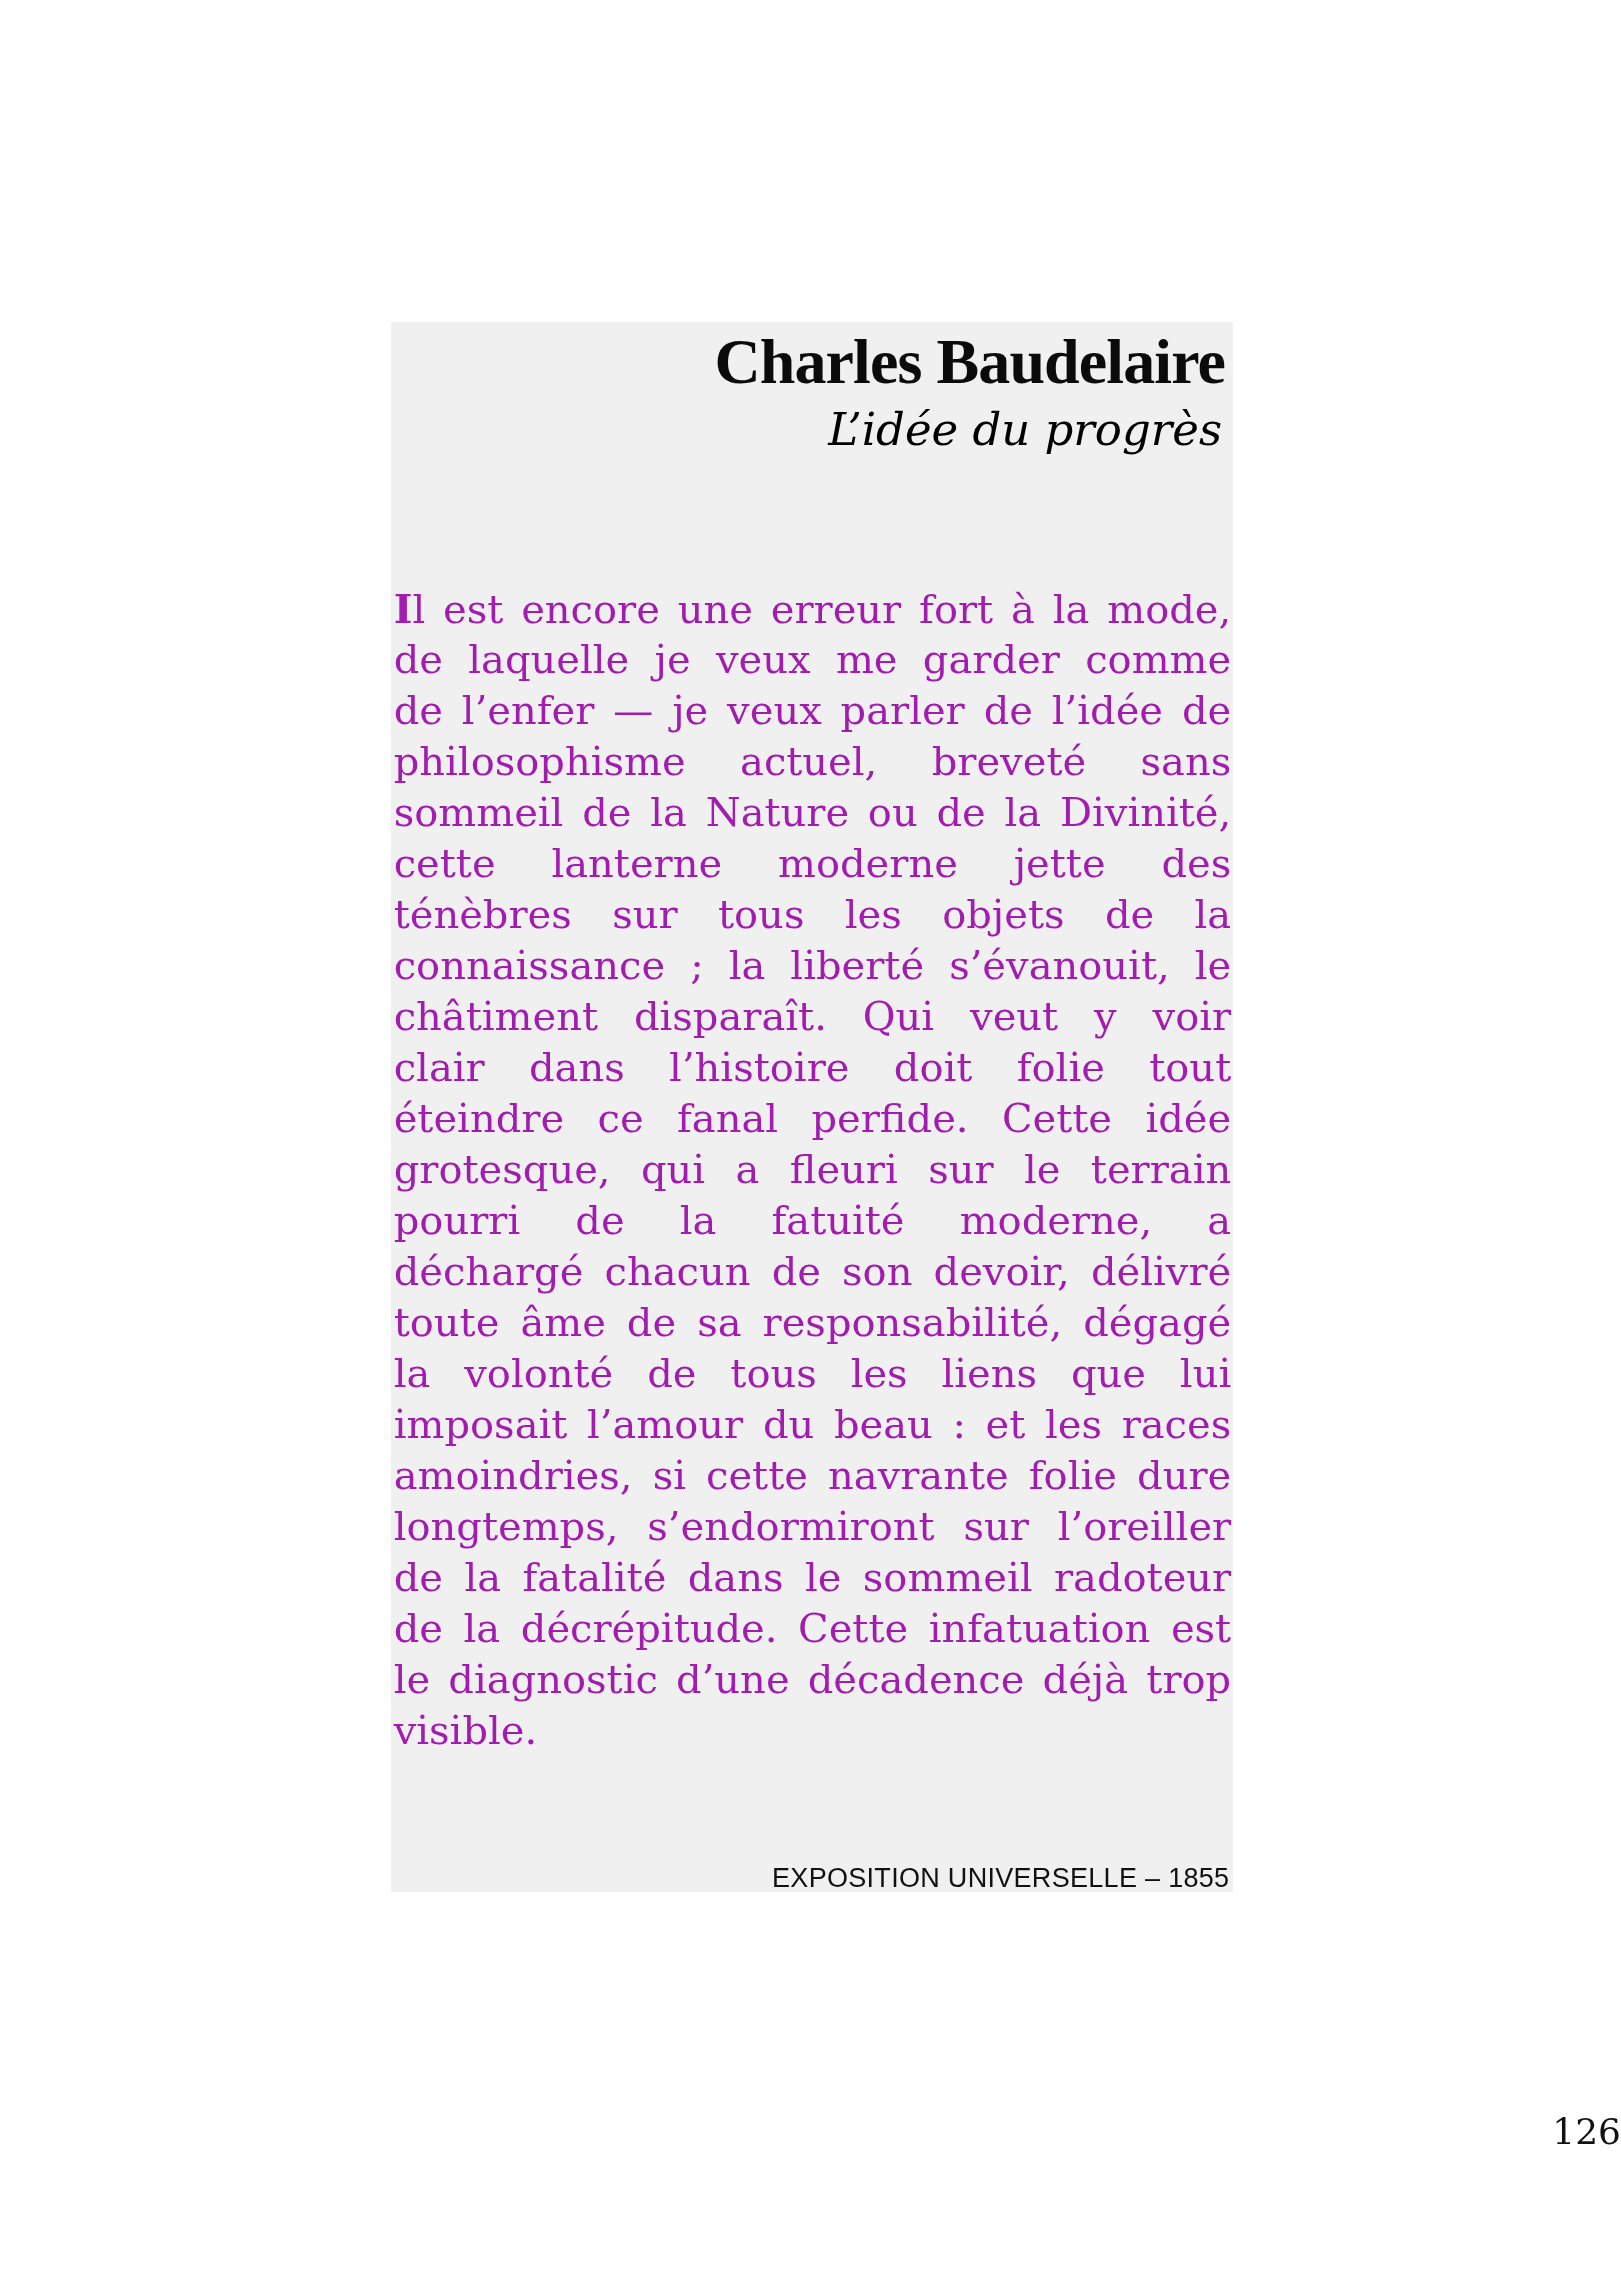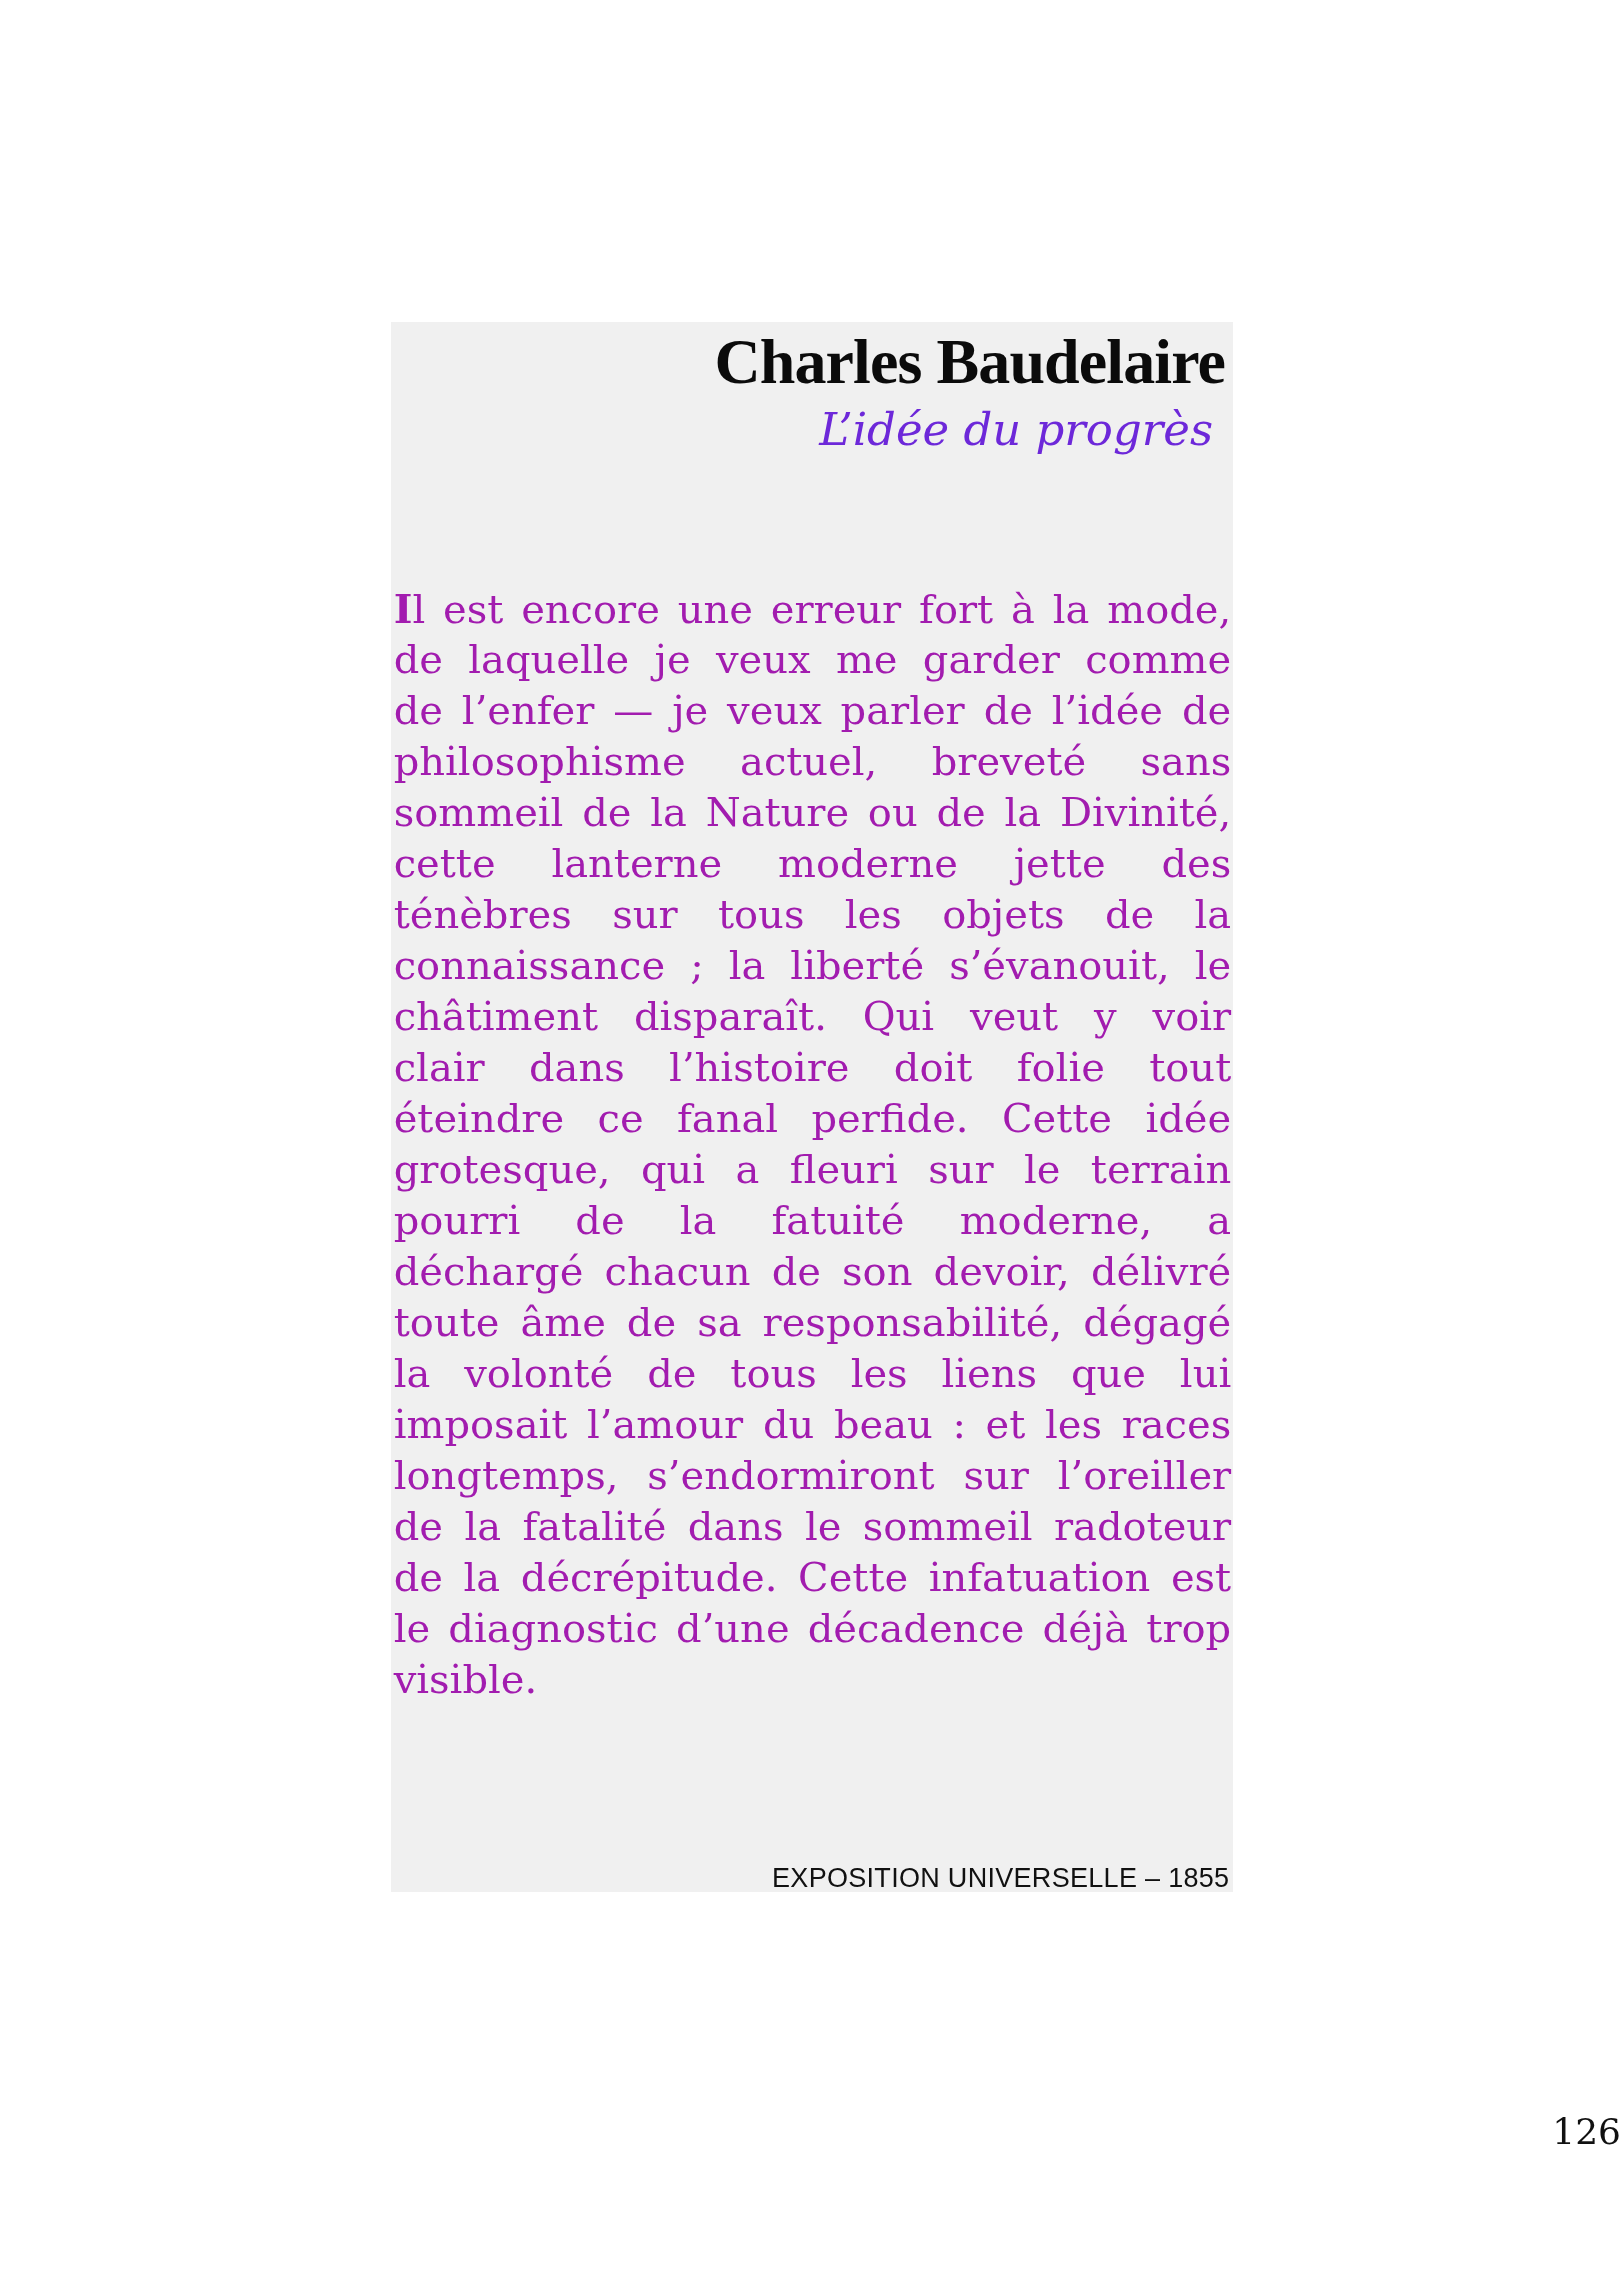--- a/index.html
+++ b/index.html
@@ -23,23 +23,23 @@
     top: 8px;
     right: 8px;
     font: bold 64px/63px "Liberation Serif", serif;
     color: #0b0b0b;
     white-space: nowrap;
     letter-spacing: -0.9px;
   }
   .work-title {
     position: absolute;
     top: 85px;
-    right: 20px;
+    right: 11px;
     font: italic 45px/45px "DejaVu Serif", serif;
-    color: #6d28d9;
+    color: #000000;
     white-space: nowrap;
   }
   .body-text {
     position: absolute;
     left: 2.7px;
     right: 1.8px;
     top: 261px;
     font: 40px/51px "DejaVu Serif", serif;
     color: #a21caf;
   }
@@ -89,20 +89,21 @@
         <div class="line">connaissance ; la liberté s’évanouit, le</div>
         <div class="line">châtiment disparaît. Qui veut y voir</div>
         <div class="line">clair dans l’histoire doit folie tout</div>
         <div class="line">éteindre ce fanal perfide. Cette idée</div>
         <div class="line">grotesque, qui a fleuri sur le terrain</div>
         <div class="line">pourri de la fatuité moderne, a</div>
         <div class="line">déchargé chacun de son devoir, délivré</div>
         <div class="line">toute âme de sa responsabilité, dégagé</div>
         <div class="line">la volonté de tous les liens que lui</div>
         <div class="line">imposait l’amour du beau : et les races</div>
+        <div class="line">amoindries, si cette navrante folie dure</div>
         <div class="line">longtemps, s’endormiront sur l’oreiller</div>
         <div class="line">de la fatalité dans le sommeil radoteur</div>
         <div class="line">de la décrépitude. Cette infatuation est</div>
         <div class="line">le diagnostic d’une décadence déjà trop</div>
         <div class="line last">visible.</div>
       </div>
     <div class="caption">EXPOSITION UNIVERSELLE – 1855</div>
   </div>
   <div class="page-number">126</div>
 </div>

